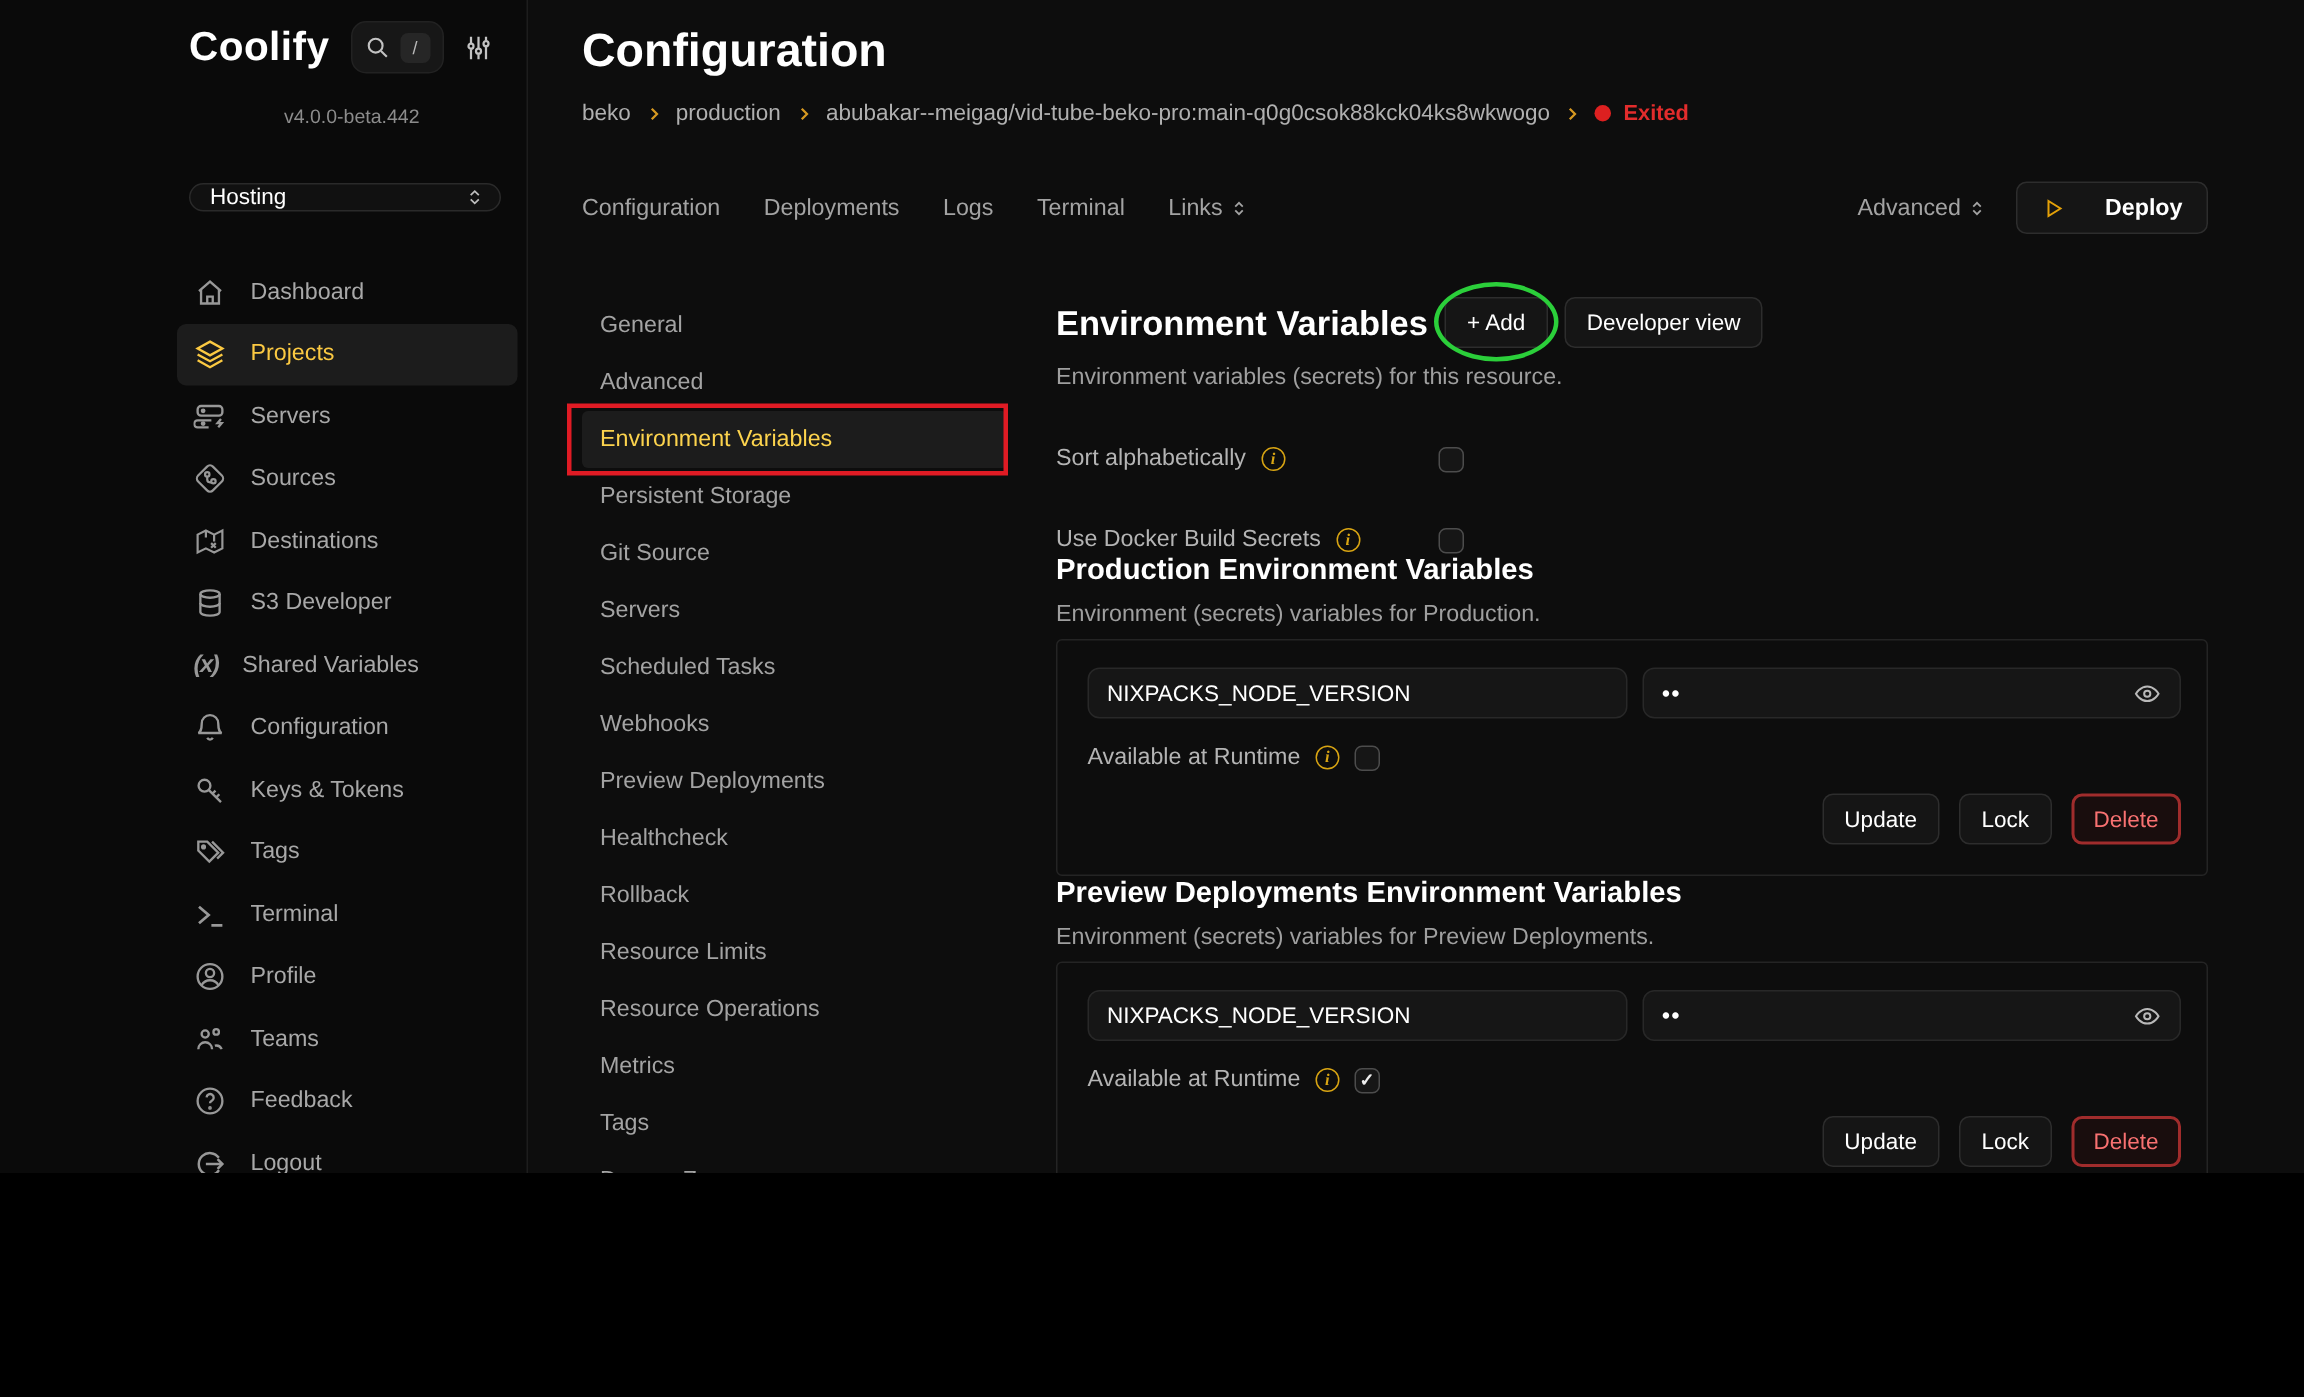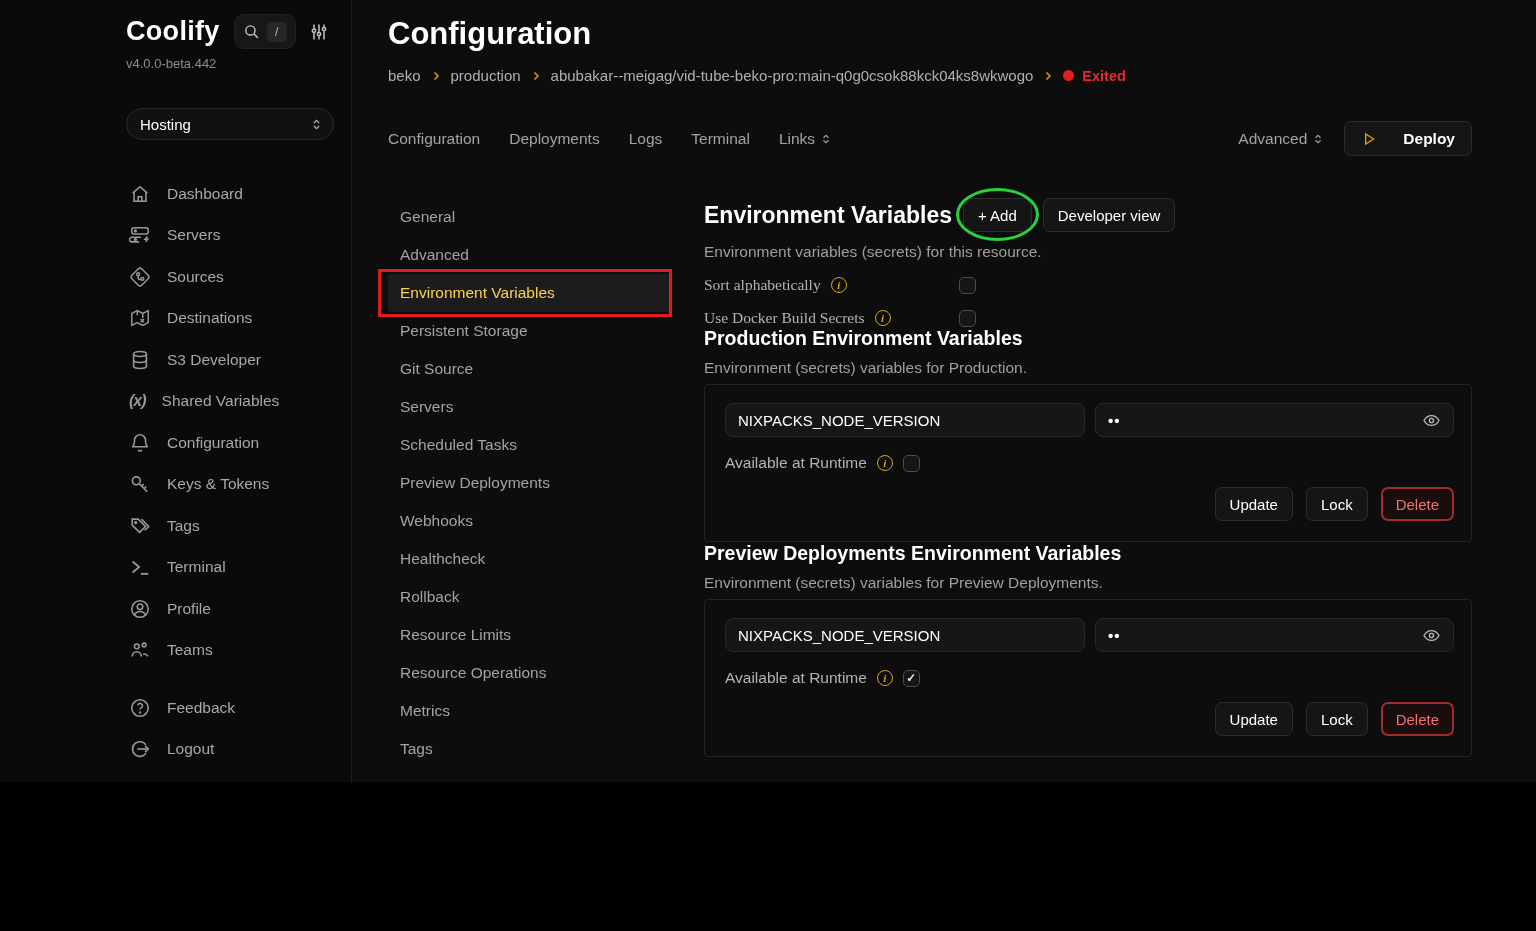--- a/index.html
+++ b/index.html
@@ -10,21 +10,21 @@
   
   .sidebar { width:352px; flex:none; background:#0a0a0a; border-right:1px solid #1d1d1d;
              padding:14px 8px 10px 118px; display:flex; flex-direction:column; }
   .logo-row { display:flex; align-items:center; padding-left:8px; }
   .logo { font-size:27px; font-weight:700; letter-spacing:.3px; }
   .search-btn { margin-left:14px; width:62px; height:35px; background:#171717; border:1px solid #222;
                 border-radius:10px; display:flex; align-items:center; justify-content:center; gap:7px; cursor:pointer; }
   .kbd { width:20px; height:20px; background:#262626; border-radius:5px; color:#b9b9b9; font-size:12px;
          display:flex; align-items:center; justify-content:center; }
   .adjustments { margin-left:13px; color:#c3c3c3; cursor:pointer; }
-  .version { color:#8c8c8c; font-size:13px; padding-left:8px; margin-top:7px; }
+  .version { color:#8c8c8c; font-size:13px; padding-left:8px; margin-top:21px;text-align:center; }
   .team-select { margin:37px 0 0 8px; width:208px; height:32px; border:1px solid #2a2a2a; border-radius:16px;
                  background:#111; display:flex; align-items:center; justify-content:space-between;
                  padding:0 10px 0 13px; font-size:15px; cursor:pointer; }
   .menu { margin-top:33px; display:flex; flex-direction:column; }
   .menu-item { display:flex; align-items:center; gap:16px; height:41.5px; padding:0 11px; border-radius:6px;
                color:#a8a8a8; font-size:15.5px; width:227px; cursor:pointer; }
   .menu-item .icon { color:#989898; display:flex; }
   .menu-item.active { background:#1c1c1c; color:#fbc942; }
   .menu-item.active .icon { color:#fbc942; }
   .menu-footer { margin-top:auto; padding-bottom:2px; }
@@ -60,21 +60,21 @@
   .panel { flex:1; min-width:0; }
   .panel-head { display:flex; align-items:center; gap:11px; }
   .panel-title { font-size:23px; font-weight:700; }
   .btn { height:34px; padding:0 14px; background:#151515; border:1px solid #2d2d2d; border-radius:7px;
          color:#fff; font-size:15px; display:inline-flex; align-items:center; cursor:pointer; white-space:nowrap; }
   .add-wrap { position:relative; display:inline-flex; }
   .annotation-green { position:absolute; left:-7px; right:-7px; top:-10px; bottom:-9px;
                       border:3px solid #2bcf3a; border-radius:50%; pointer-events:none; }
   .panel-sub { color:#9f9f9f; font-size:15.5px; margin-top:11px; }
 
-  .toggle-row { display:flex; align-items:center; margin-top:15px;font-family:Liberation Serif, serif; }
+  .toggle-row { display:flex; align-items:center; margin-top:36px; }
   .toggle-label-wrap { width:255px; display:flex; align-items:center; gap:10px; color:#b4b4b4; font-size:15.5px; }
   .info-icon { width:16px; height:16px; border:1.5px solid #d9a513; border-radius:50%; color:#d9a513;
                display:inline-flex; align-items:center; justify-content:center; flex:none;
                font-family:"Liberation Serif", serif; font-style:italic; font-weight:700; font-size:11px; }
   .info-icon::after { content:"i"; }
   .checkbox { width:17px; height:17px; border:1px solid #4c4c4c; border-radius:5px; background:#161616;
               display:inline-flex; align-items:center; justify-content:center; cursor:pointer; flex:none;
               font-size:12px; color:#eee; }
   .checkbox.checked::after { content:"✓"; font-weight:700; }
 
@@ -135,20 +135,30 @@
       <div class="menu-item">
         <span class="icon">
             <svg width="22" height="22" viewBox="0 0 24 24" fill="none" stroke="currentColor" stroke-width="1.7">
               <path d="M4 11 12 4l8 7"></path>
               <path d="M5.5 9.8V20h13V9.8"></path>
               <path d="M10 20v-5h4v5"></path>
             </svg>
           </span>
         <span>Dashboard</span>
       </div>
+      <div class="menu-item active">
+        <span class="icon">
+            <svg width="22" height="22" viewBox="0 0 24 24" fill="none" stroke="currentColor" stroke-width="1.7">
+              <path d="M12 3 21 8 12 13 3 8Z"></path>
+              <path d="M3 12.3 12 17.3 21 12.3"></path>
+              <path d="M3 16.6 12 21.6 21 16.6"></path>
+            </svg>
+          </span>
+        <span>Projects</span>
+      </div>
       <div class="menu-item">
         <span class="icon">
             <svg width="22" height="22" viewBox="0 0 24 24" fill="none" stroke="currentColor" stroke-width="1.7">
               <rect x="3" y="4" width="18" height="7" rx="2.5"></rect>
               <path d="M3 14.5h10M3 14.5a2.5 2.5 0 0 0 0 5h8"></path>
               <path d="M20 13.5l-2.5 3h3l-2.5 3"></path>
               <circle cx="7" cy="7.5" r=".9" fill="currentColor"></circle>
               <circle cx="7" cy="16.8" r=".9" fill="currentColor"></circle>
             </svg>
           </span>
@@ -349,22 +359,22 @@
         <div class="subnav-item"><span>General</span></div>
         <div class="subnav-item"><span>Advanced</span></div>
         <div class="subnav-item active">
           <span>Environment Variables</span>
           <div class="annotation-red"></div>
         </div>
         <div class="subnav-item"><span>Persistent Storage</span></div>
         <div class="subnav-item"><span>Git Source</span></div>
         <div class="subnav-item"><span>Servers</span></div>
         <div class="subnav-item"><span>Scheduled Tasks</span></div>
+        <div class="subnav-item"><span>Webhooks</span></div>
         <div class="subnav-item"><span>Preview Deployments</span></div>
-        <div class="subnav-item"><span>Webhooks</span></div>
         <div class="subnav-item"><span>Healthcheck</span></div>
         <div class="subnav-item"><span>Rollback</span></div>
         <div class="subnav-item"><span>Resource Limits</span></div>
         <div class="subnav-item"><span>Resource Operations</span></div>
         <div class="subnav-item"><span>Metrics</span></div>
         <div class="subnav-item"><span>Tags</span></div>
         <div class="subnav-item"><span>Danger Zone</span></div>
       </nav>
 
       <section class="panel">

